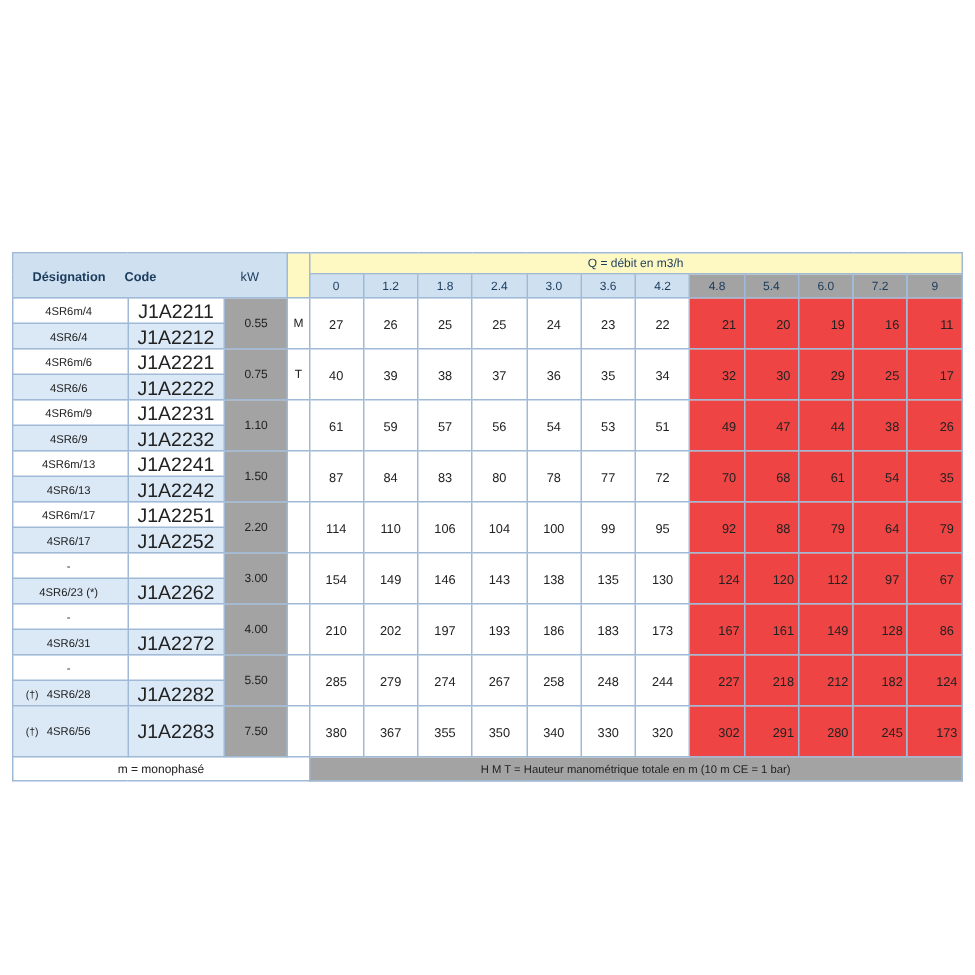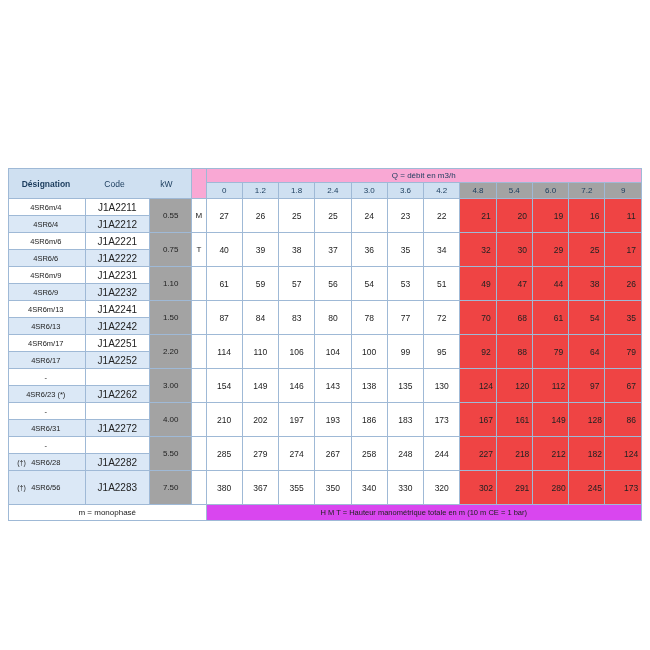--- a/index.html
+++ b/index.html
@@ -27,21 +27,21 @@
     color: #222222;
   }
   table.pump td, table.pump th {
     border: 1px solid #9fb9d6;
     padding: 0;
     text-align: center;
     vertical-align: middle;
     font-weight: normal;
   }
   .hdr-q {
-    background: #f9a8d4;
+    background: #fef9c3;
     font-weight: bold;
     font-size: 8px;
     color: #1a3b5c;
     height: 13px;
   }
   .hdr-num {
     background: #cfe0f1;
     font-weight: bold;
     font-size: 8px;
     color: #1a3b5c;
@@ -53,21 +53,21 @@
   
   .cell-desig {
     height: 16px;
     font-size: 7.5px;
     text-align: left;
     padding-left: 18px;
     white-space: nowrap;
   }
   .cell-code {
     height: 16px;
-    font-size: 10px;
+    font-size: 13px;
   }
   .row-alt .cell-desig, .row-alt .cell-code {
     background: #dbe8f6;
   }
   .cell-kw {
     font-size: 8px;
     background: #a3a3a3;
   }
   .mt {
     width: 12px;
@@ -86,21 +86,21 @@
   }
   .footer-left {
     height: 15px;
     font-size: 8px;
     background: #ffffff;
     margin-top: 24px;
   }
   .footer-right {
     height: 15px;
     font-size: 7.5px;
-    background: #d946ef;
+    background: #a3a3a3;
   }
   .prefix {
     display: inline-block;
     width: 14px;
     margin-left: -16px;
     text-align: left;
     font-size: 7px;
   }
 </style>
 </head>
@@ -124,21 +124,21 @@
       <col style="width:36px">
         <col style="width:36px">
         <col style="width:36px">
         <col style="width:36px">
     </colgroup>
     <tbody id="tbody-root">
         <tr>
           <td class="hdr-q" rowspan="2" colspan="3" style="background: rgb(207, 224, 241); padding: 0px;">
             <div style="display: flex; height: 20px; align-items: center;">
               <div style="width: 74px; text-align: center; font-weight: bold; font-size: 8.5px; color: rgb(26, 59, 92);">Désignation</div>
-              <div style="width: 63px; text-align: center; font-weight: normal; font-size: 8.5px; color: rgb(26, 59, 92);">Code</div>
+              <div style="width: 63px; text-align: left; font-weight: bold; font-size: 8.5px; color: rgb(26, 59, 92);">Code</div>
               <div style="width: 41px; text-align: center; font-weight: normal; font-size: 8.5px; color: rgb(26, 59, 92);">kW</div>
             </div>
           </td>
           <td class="hdr-q" rowspan="2"></td>
           <td class="hdr-q" colspan="12">Q = débit en m3/h</td>
         </tr>
         <tr>
           <td class="hdr-num">0</td>
           <td class="hdr-num">1.2</td>
           <td class="hdr-num">1.8</td>

